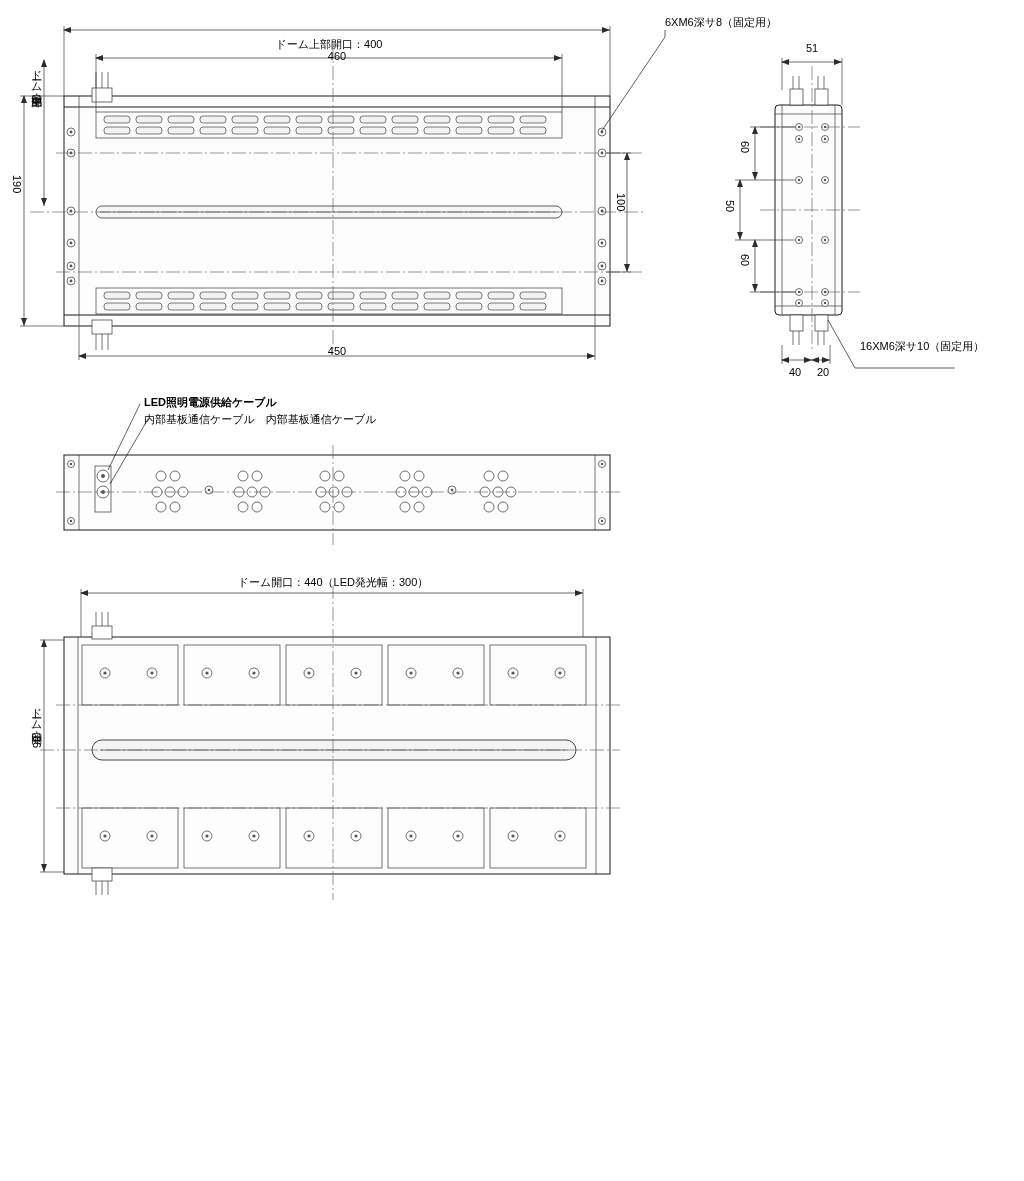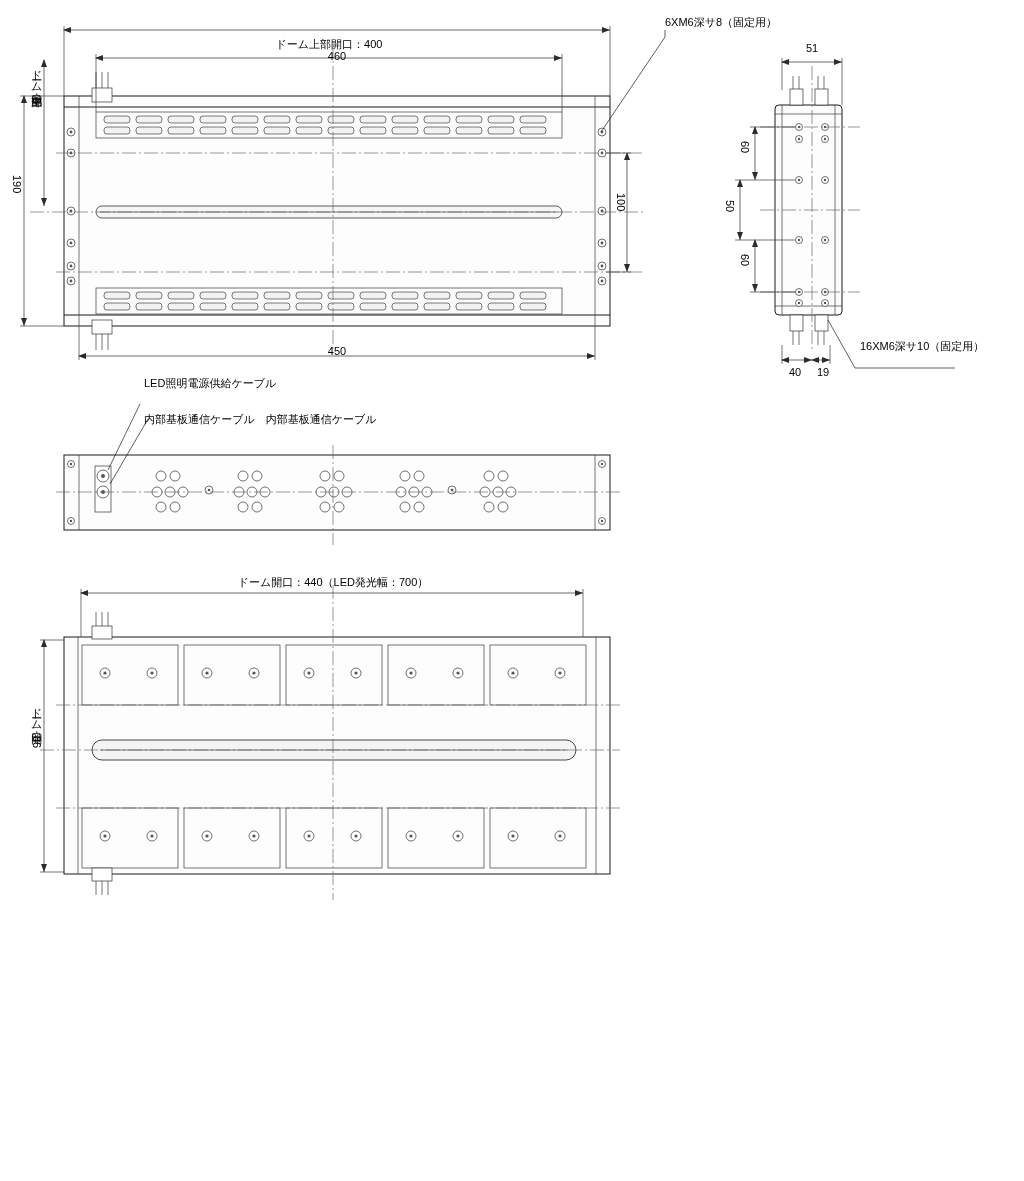--- a/index.html
+++ b/index.html
@@ -444,22 +444,22 @@
   <div class="lbl v" style="left:30px;top:62px;">ドーム上部開口：5</div>
   <div class="lbl c" style="left:337px;top:345px;">450</div>
   <div class="lbl v" style="left:614px;top:193px;">100</div>
 
   <div class="lbl" style="left:665px;top:16px;text-align:right;">6XM6深サ8（固定用）</div>
   <div class="lbl c" style="left:812px;top:42px;">51</div>
   <div class="lbl v" style="left:738px;top:141px;">60</div>
   <div class="lbl v" style="left:723px;top:200px;">50</div>
   <div class="lbl v" style="left:738px;top:254px;">60</div>
   <div class="lbl c" style="left:795px;top:366px;">40</div>
-  <div class="lbl c" style="left:823px;top:366px;">19</div>
+  <div class="lbl c" style="left:823px;top:366px;">20</div>
   <div class="lbl" style="left:860px;top:340px;">16XM6深サ10（固定用）</div>
 
-  <div class="lbl" style="left:144px;top:377px;">LED照明電源供給ケーブル</div>
+  <div class="lbl" style="left:144px;top:396px;font-weight:bold;">LED照明電源供給ケーブル</div>
   <div class="lbl" style="left:144px;top:413px;">内部基板通信ケーブル　内部基板通信ケーブル</div>
 
-  <div class="lbl c" style="left:333px;top:576px;">ドーム開口：440（LED発光幅：700）</div>
+  <div class="lbl c" style="left:333px;top:576px;">ドーム開口：440（LED発光幅：300）</div>
   <div class="lbl v" style="left:30px;top:700px;">ドーム開口：86</div>
 
 </div>
 
 </body></html>

